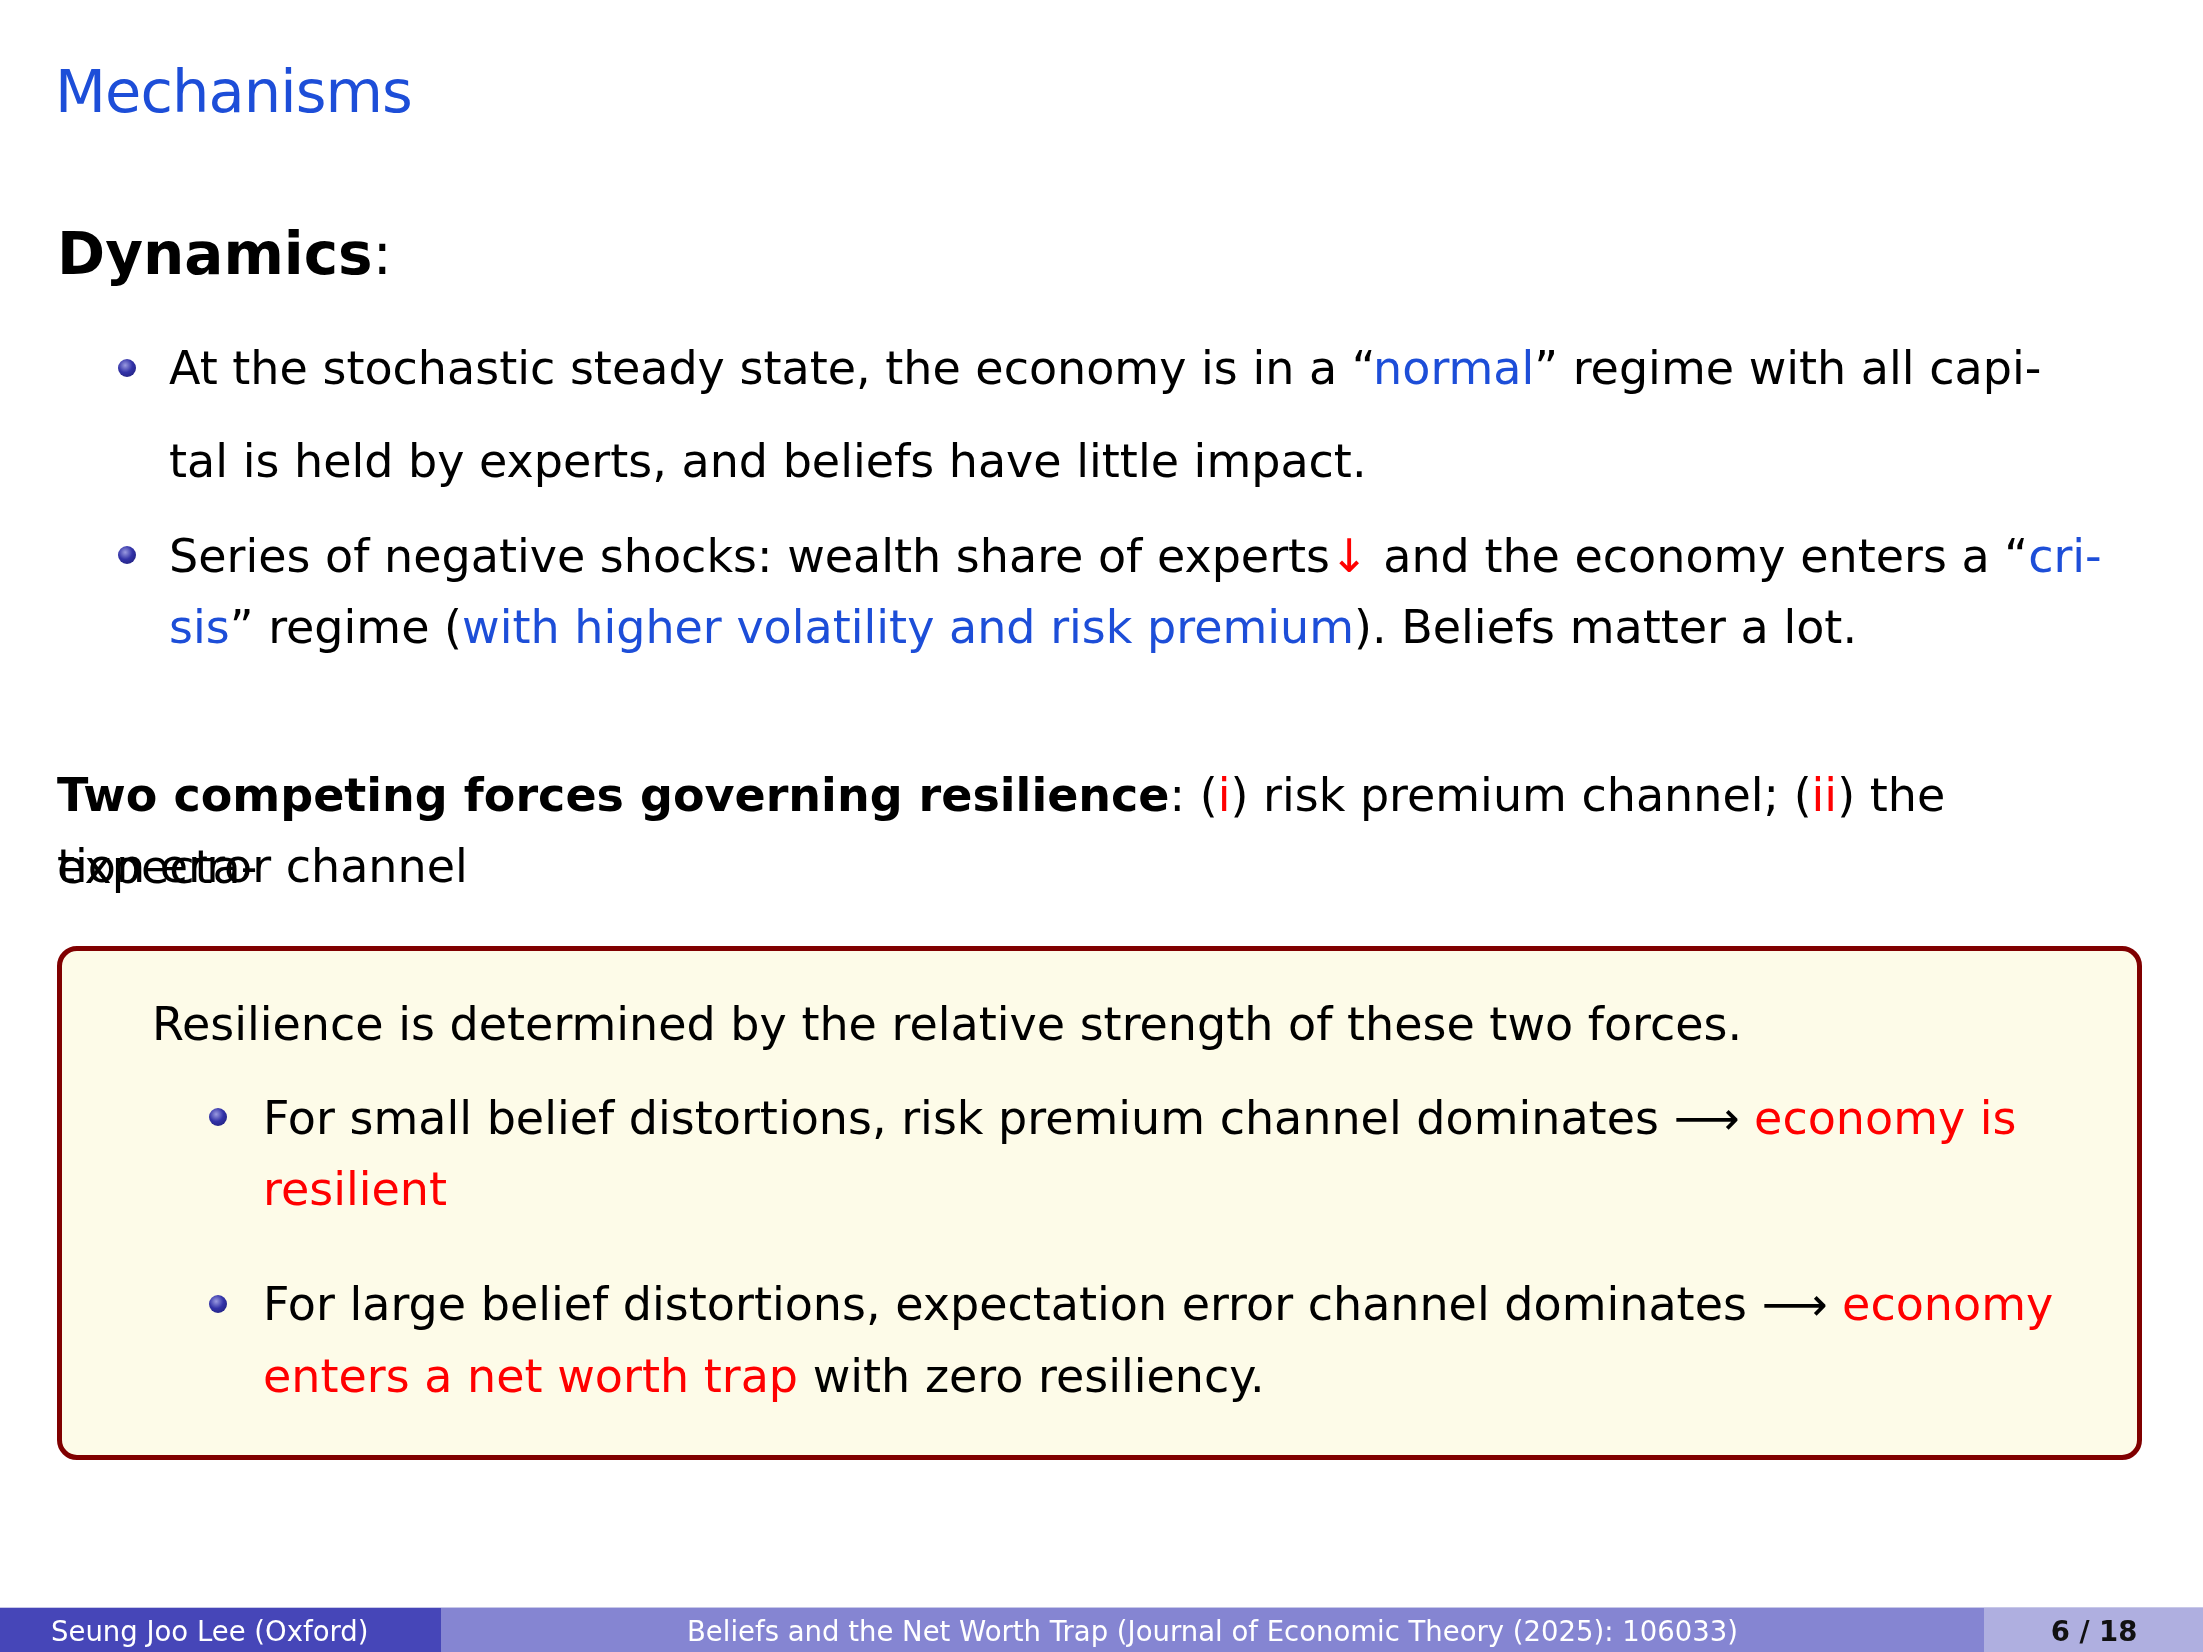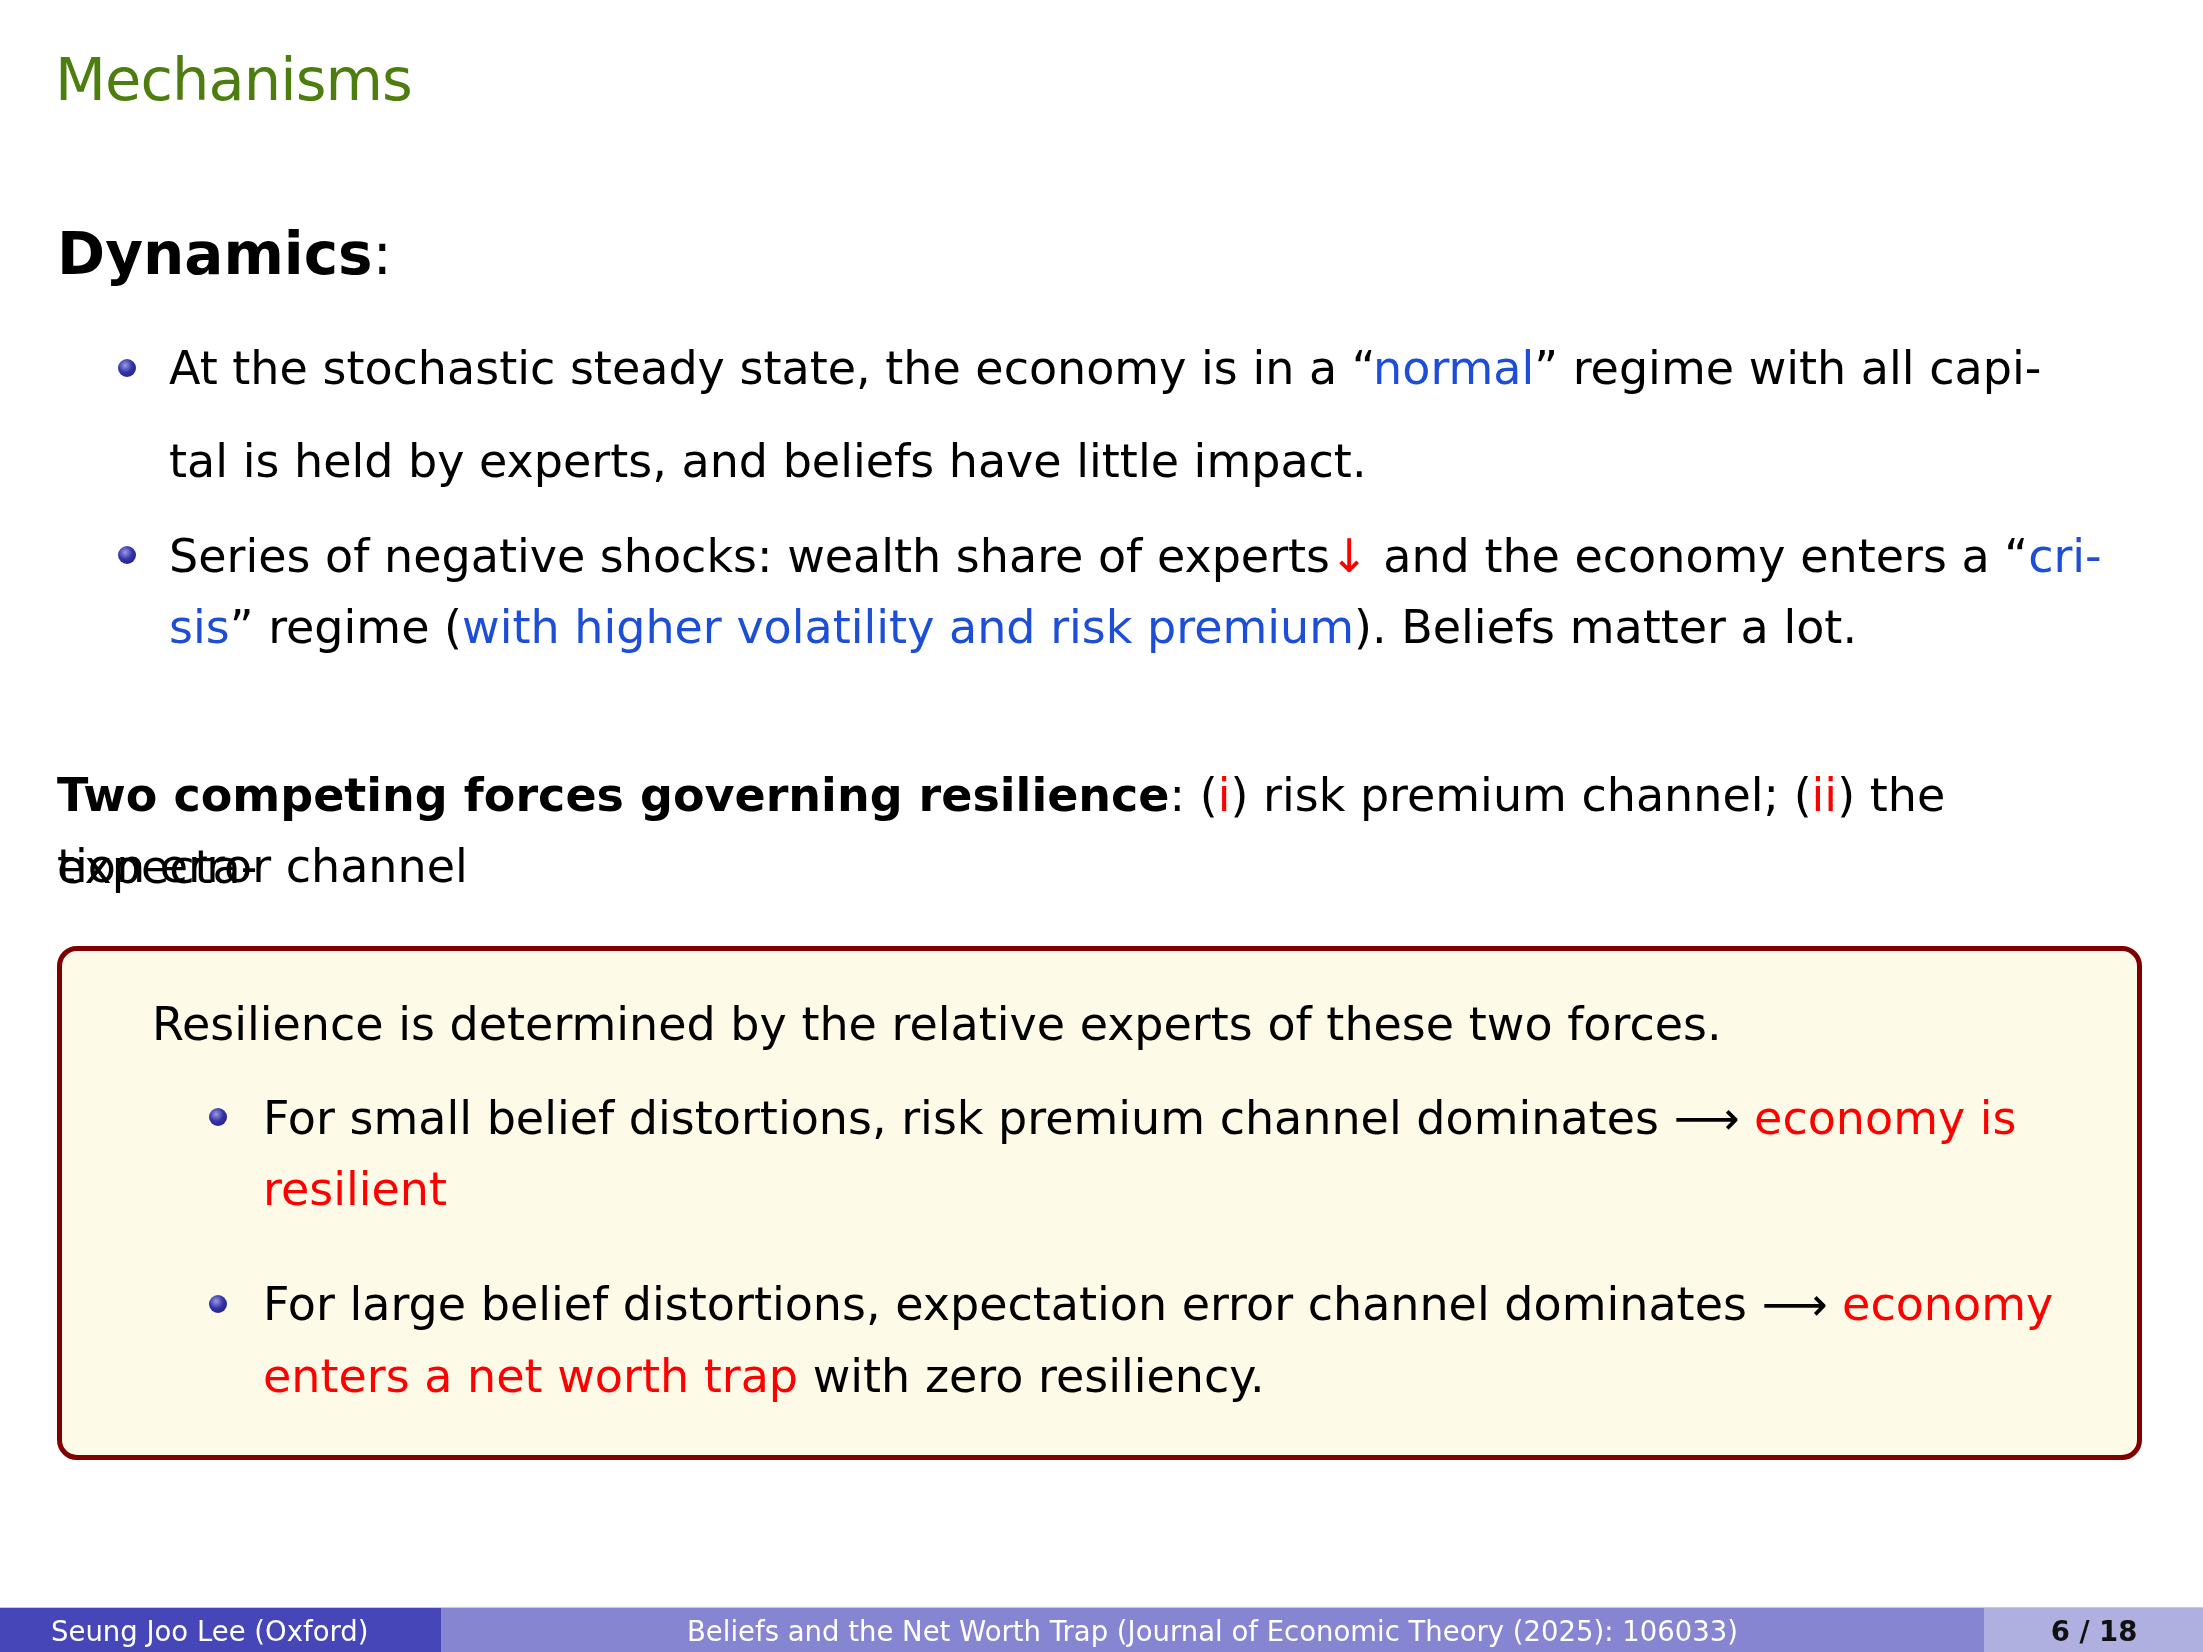--- a/index.html
+++ b/index.html
@@ -3,22 +3,22 @@
 <meta charset="utf-8">
 <style>
   html, body { margin:0; padding:0; }
   body {
     width:2204px; height:1653px; position:relative; overflow:hidden;
     background:#ffffff;
     font-family:"DejaVu Sans", "Liberation Sans", sans-serif;
     color:#000;
   }
   .frame-title {
-    position:absolute; left:55px; top:45px;
-    font-size:59px; color:#4d7c0f; letter-spacing:-0.9px;text-align:right;
+    position:absolute; left:55px; top:57px;
+    font-size:59px; color:#1d4ed8; letter-spacing:-0.9px;text-align:right;
   }
   .section-label {
     position:absolute; left:57px; top:220px;
     font-size:58px;
   }
   .bold { font-weight:bold; }
   .blue { color:#1d4ed8; }
   .red { color:#ff0000; }
   .para {
     position:absolute; left:57px; font-size:46px; line-height:72px;
@@ -61,21 +61,21 @@
 <div>
   <span class="bullet" style="left:118px; top:546px;"></span>
   <div class="btext" style="left:169px; top:520px;"><span>Series of negative shocks: wealth share of experts</span><span class="red">↓</span><span> and the economy enters a “</span><span class="blue">cri-</span></div>
   <div class="btext" style="left:169px; top:591px;"><span class="blue">sis</span><span>” regime (</span><span class="blue">with higher volatility and risk premium</span><span>). Beliefs matter a lot.</span></div>
 </div>
 
 <div class="para" style="top:759px;"><span class="bold">Two competing forces governing resilience</span><span>: (</span><span class="red">i</span><span>) risk premium channel; (</span><span class="red">ii</span><span>) the expecta-</span></div>
 <div class="para" style="top:830px;">tion error channel</div>
 
 <div class="box"></div>
-<div class="btext" style="left:152px; top:988px;">Resilience is determined by the relative experts of these two forces.</div>
+<div class="btext" style="left:152px; top:988px;">Resilience is determined by the relative strength of these two forces.</div>
 
 <div>
   <span class="bullet" style="left:209px; top:1108px;"></span>
   <div class="btext" style="left:263px; top:1082px;"><span>For small belief distortions, risk premium channel dominates ⟶ </span><span class="red">economy is</span></div>
   <div class="btext red" style="left:263px; top:1153px;">resilient</div>
 </div>
 
 <div>
   <span class="bullet" style="left:209px; top:1295px;"></span>
   <div class="btext" style="left:263px; top:1268px;"><span>For large belief distortions, expectation error channel dominates ⟶ </span><span class="red">economy</span></div>

